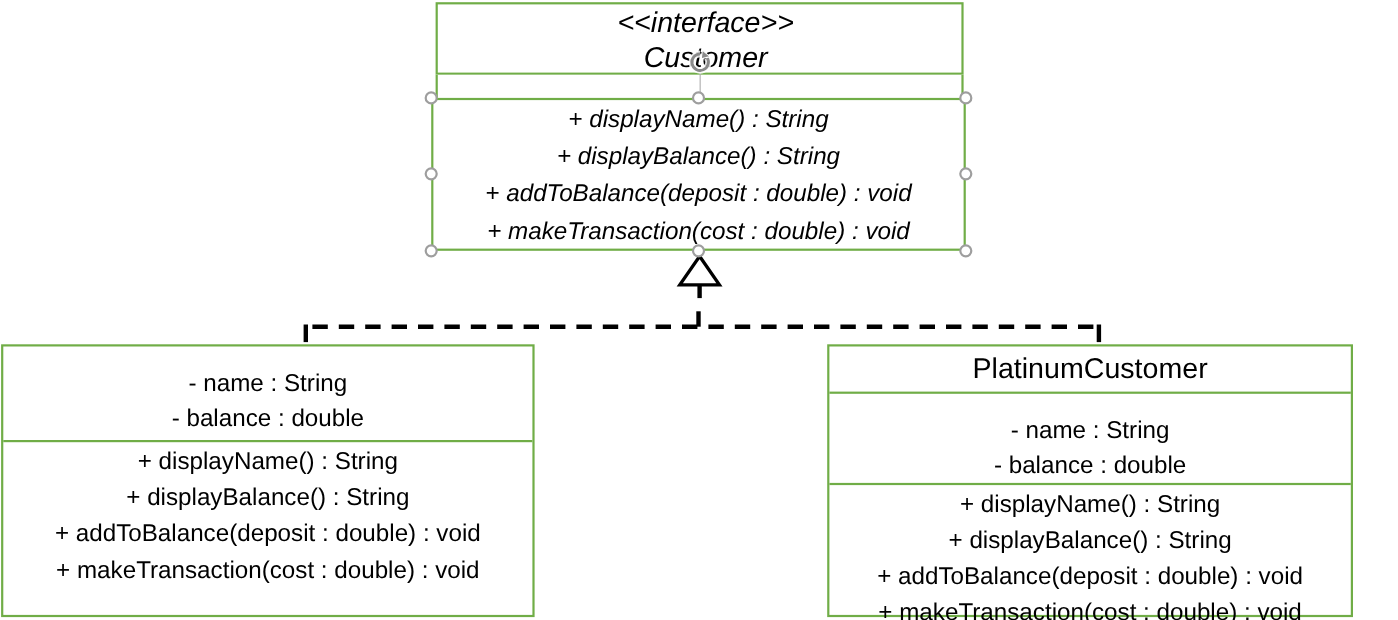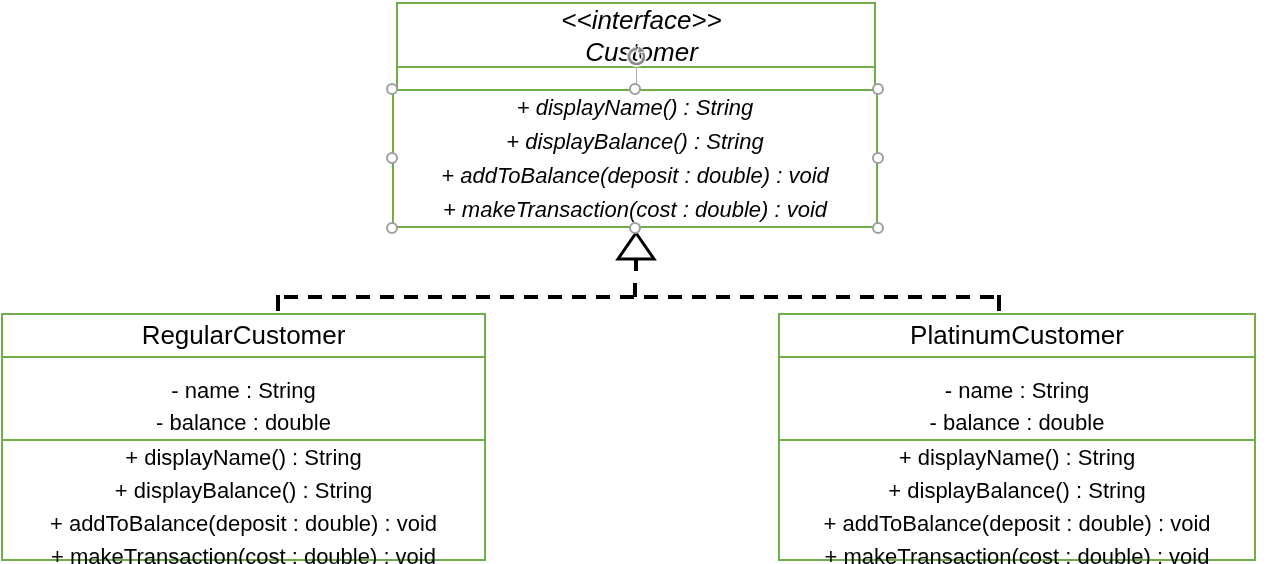--- a/index.html
+++ b/index.html
@@ -17,21 +17,21 @@
   
   .shape{position:absolute;background:var(--background);border:2px solid var(--box_border);}
   .iface-header{left:396px;top:2px;width:480px;height:66px;text-align:center;padding-left:11px;}
   .iface-header .line{font-style:italic;font-size:26px;line-height:32px;white-space:nowrap;}
   .iface-empty{left:396px;top:68px;width:480px;height:22px;border-top:none;border-bottom:none;}
   .iface-methods{left:392px;top:89px;width:486px;height:139px;text-align:center;}
   .iface-methods .line{font-style:italic;font-size:22px;line-height:34px;white-space:nowrap;}
 
   .class-box{width:485px;height:248px;display:flex;flex-direction:column;}
   .class-left{left:1px;top:313px;}
-  .class-right{left:778px;top:313px;width:478px;}
+  .class-right{left:752px;top:313px;width:478px;}
   .class-title{height:43px;border-bottom:2px solid var(--box_border);text-align:center;
                font-size:26px;line-height:41px;white-space:nowrap;}
   .class-attrs{height:87px;border-bottom:2px solid var(--box_border);text-align:center;padding-top:17px;}
   .class-attrs .line{font-size:22px;line-height:32px;white-space:nowrap;}
   .class-methods{flex:1;text-align:center;}
   .class-methods .line{font-size:22px;line-height:33px;white-space:nowrap;}
 
   
   .handle{position:absolute;width:12px;height:12px;border-radius:50%;
           background:#fff;border:2px solid var(--selection_handle);z-index:30;}
@@ -85,21 +85,20 @@
   <div class="handle" style="left:872px;top:222px;"></div>
 
   <div class="rot-stem"></div>
   <svg class="rot-icon" width="23" height="23" viewBox="0 0 23 23">
     <path d="M 11.5 4 A 7.5 7.5 0 1 0 17.8 7.4" fill="none" stroke="#FFFFFF" stroke-width="6" opacity="0.85"></path>
     <path d="M 11.5 4 A 7.5 7.5 0 1 0 17.8 7.4" fill="none" stroke="#8A8A8A" stroke-width="2.6"></path>
     <path d="M 13.5 0.5 L 20.5 6.5 L 12.5 8.5 Z" fill="#8A8A8A" stroke="#FFFFFF" stroke-width="1"></path>
   </svg>
 
   <div class="shape class-box class-left">
-    <div class="class-title">RegularCustomer</div>
     <div class="class-attrs">
       <div class="line">- name : String</div>
       <div class="line">- balance : double</div>
     </div>
     <div class="class-methods">
       <div class="line">+ displayName() : String</div>
       <div class="line">+ displayBalance() : String</div>
       <div class="line">+ addToBalance(deposit : double) : void</div>
       <div class="line">+ makeTransaction(cost : double) : void</div>
     </div>

